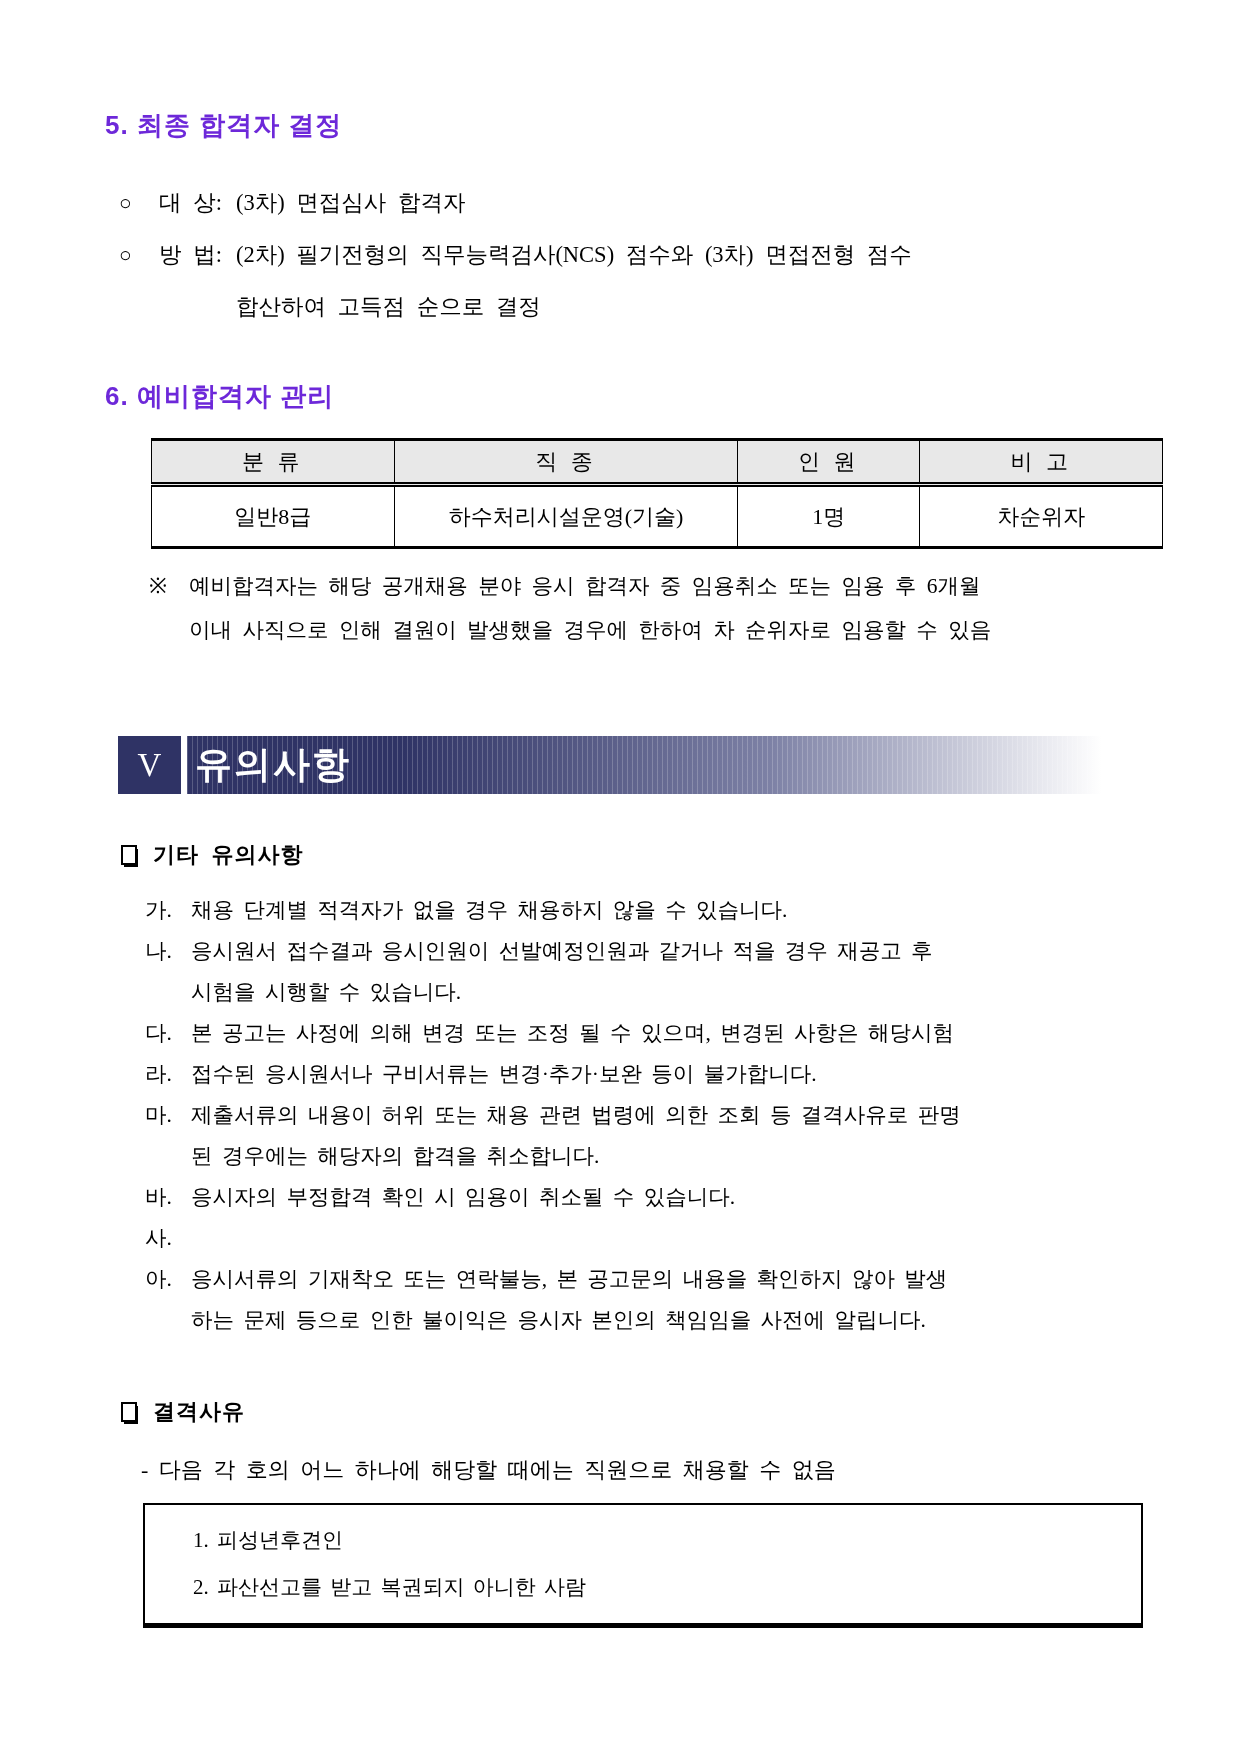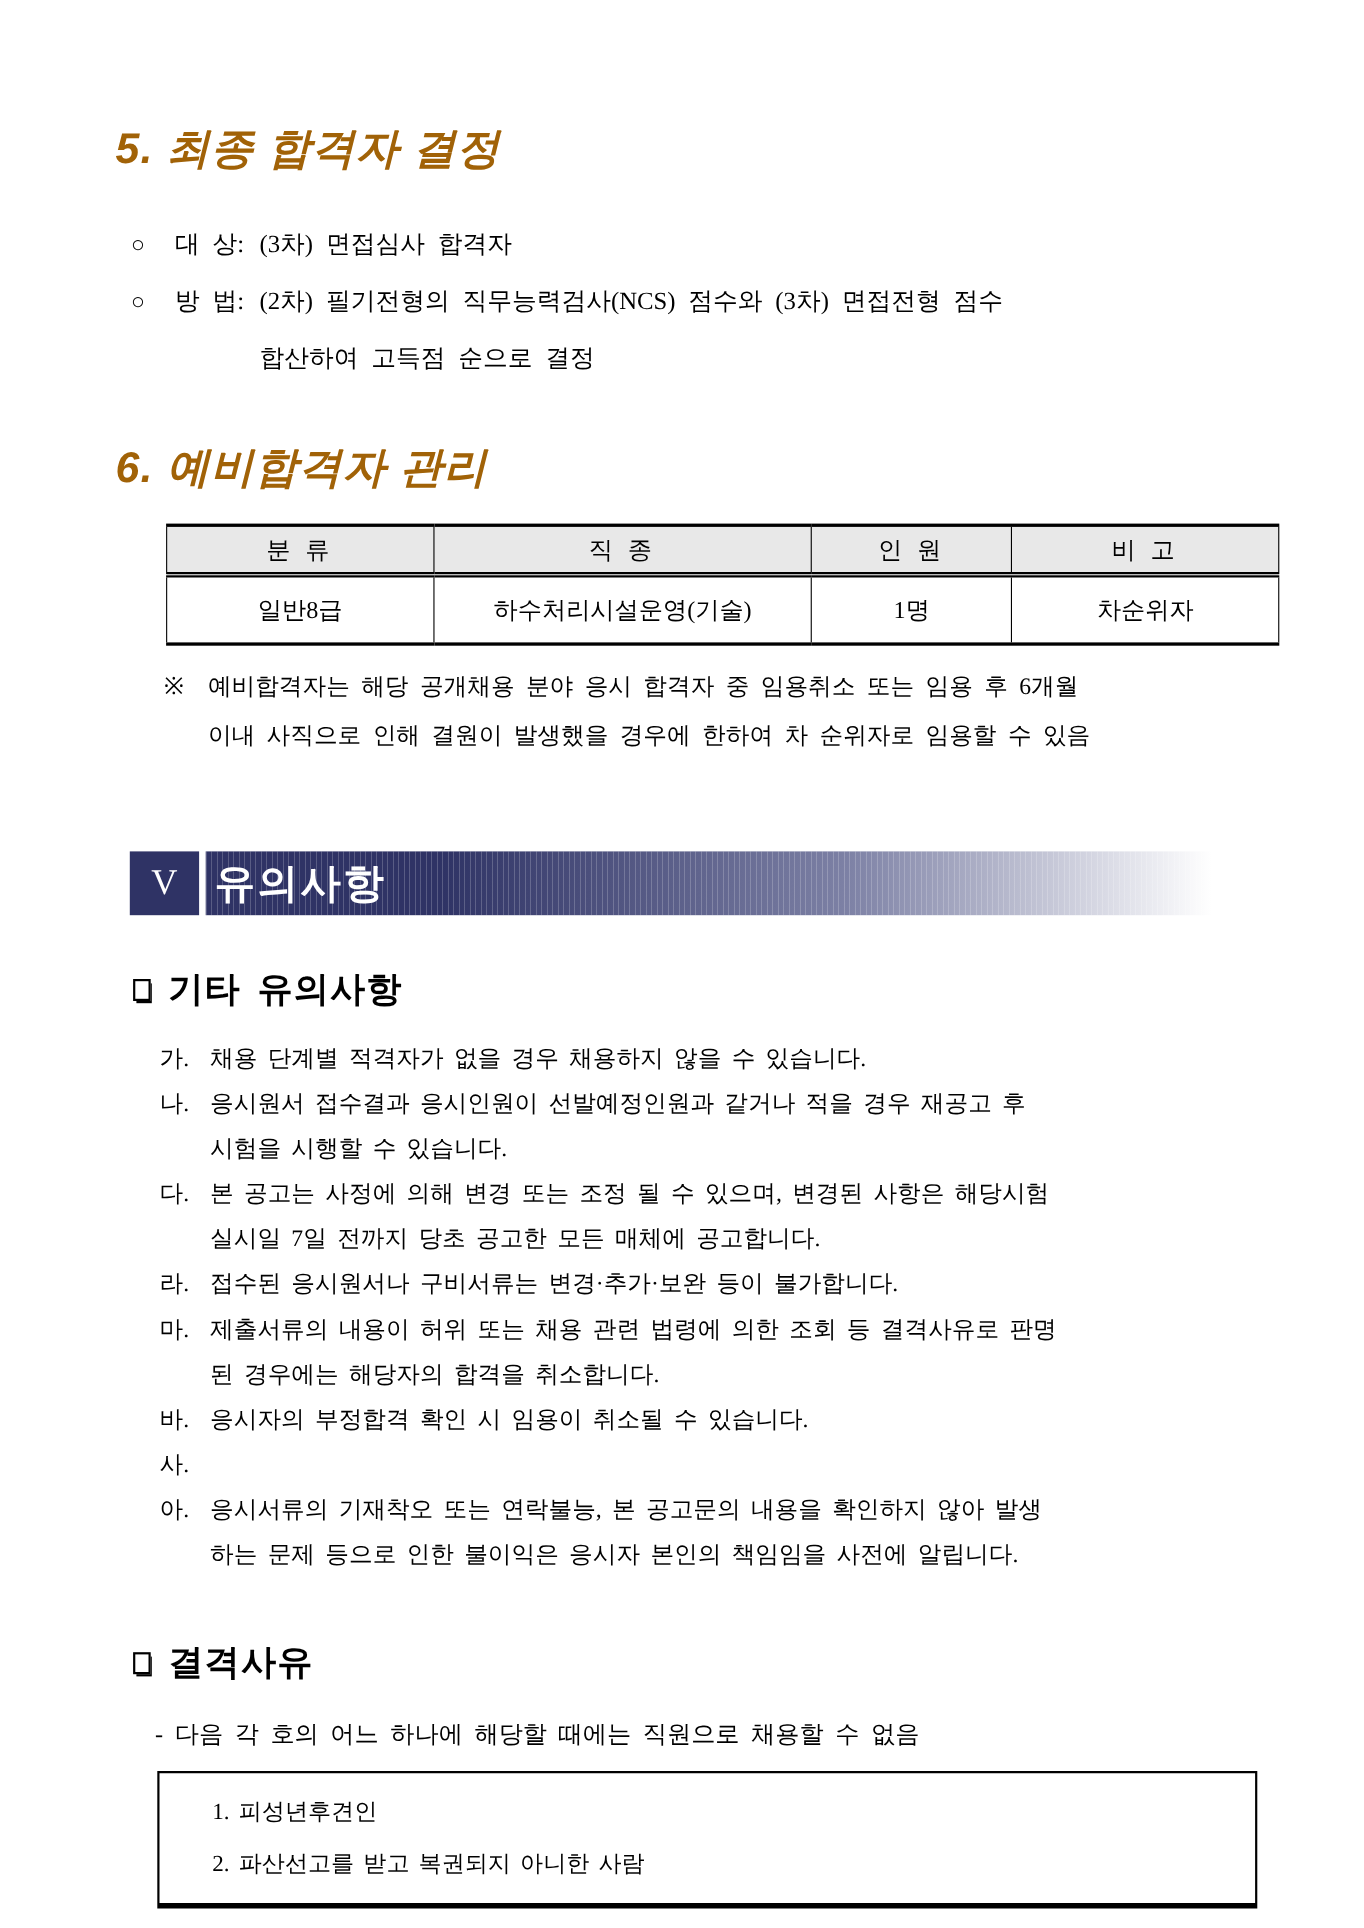--- a/index.html
+++ b/index.html
@@ -3,21 +3,21 @@
 <meta charset="utf-8">
 <style>
   * { margin:0; padding:0; box-sizing:border-box; }
   html,body { background:#ffffff; }
   body { width:1240px; height:1753px; position:relative; color:#000;
          font-family:"Liberation Serif", serif; }
   .page { width:1240px; height:1753px; padding:108px 88px 0 105px; overflow:hidden; }
 
   
   .sec-heading { font-family:"Liberation Sans", sans-serif; font-weight:900;
-                 font-size:39px; letter-spacing:1px; color:#a16207;font-style:italic; }
+                 font-size:26px; letter-spacing:1px; color:#6d28d9; }
   #heading5 { margin-bottom:34px; }
   #heading6 { margin-top:46px; margin-bottom:24px; }
 
   
   .bullet-row { display:flex; align-items:flex-start; margin-left:14px;
                 font-size:22.5px; line-height:52px; word-spacing:6px; }
   .circ  { width:40px; flex:none; font-size:21px; }
   .blabel{ flex:none; margin-right:14px; white-space:pre; }
   .bcontent div { white-space:nowrap; }
 
@@ -45,21 +45,21 @@
                 display:flex; align-items:center; justify-content:center;
                 font-family:"Liberation Serif", serif; font-size:33px; margin-right:6px; }
   .banner-bar { flex:1; display:flex; align-items:center;
                 background-image:
                   repeating-linear-gradient(90deg, rgba(255,255,255,0.20) 0 1px, rgba(255,255,255,0) 1px 5px),
                   linear-gradient(90deg, #2f3365 0%, #2f3365 22%, #7d81a5 60%, #ffffff 94%); }
   .banner-title { color:#fff; font-family:"Liberation Sans", sans-serif;
                   font-weight:800; font-size:37px; padding-left:8px; letter-spacing:2px; }
 
   
-  .sub-heading { display:flex; align-items:center; font-size:32px; font-weight:bold;
+  .sub-heading { display:flex; align-items:center; font-size:22px; font-weight:bold;
                  margin-left:16px; letter-spacing:1px; word-spacing:6px; }
   .sq { width:16px; height:20px; border:2.5px solid #000; background:#fff;
         box-shadow:2px 3px 0 -1px #000; margin-right:16px; flex:none; }
   #notes-heading   { margin-top:46px; }
   #disqual-heading { margin-top:56px; }
 
   
   .klist { margin:20px 0 0 40px; font-size:21.5px; line-height:41px; word-spacing:4px; }
   .kitem { display:flex; }
   .kno   { width:46px; flex:none; }
@@ -147,21 +147,20 @@
       <span class="kno">나.</span>
       <div class="ktext">
         <div>응시원서 접수결과 응시인원이 선발예정인원과 같거나 적을 경우 재공고 후</div>
         <div>시험을 시행할 수 있습니다.</div>
       </div>
     </div>
     <div class="kitem">
       <span class="kno">다.</span>
       <div class="ktext">
         <div>본 공고는 사정에 의해 변경 또는 조정 될 수 있으며, 변경된 사항은 해당시험</div>
-        <div>실시일 7일 전까지 당초 공고한 모든 매체에 공고합니다.</div>
       </div>
     </div>
     <div class="kitem">
       <span class="kno">라.</span>
       <div class="ktext">
           <div>접수된 응시원서나 구비서류는 변경·추가·보완 등이 불가합니다.</div>
         </div>
     </div>
     <div class="kitem">
       <span class="kno">마.</span>

